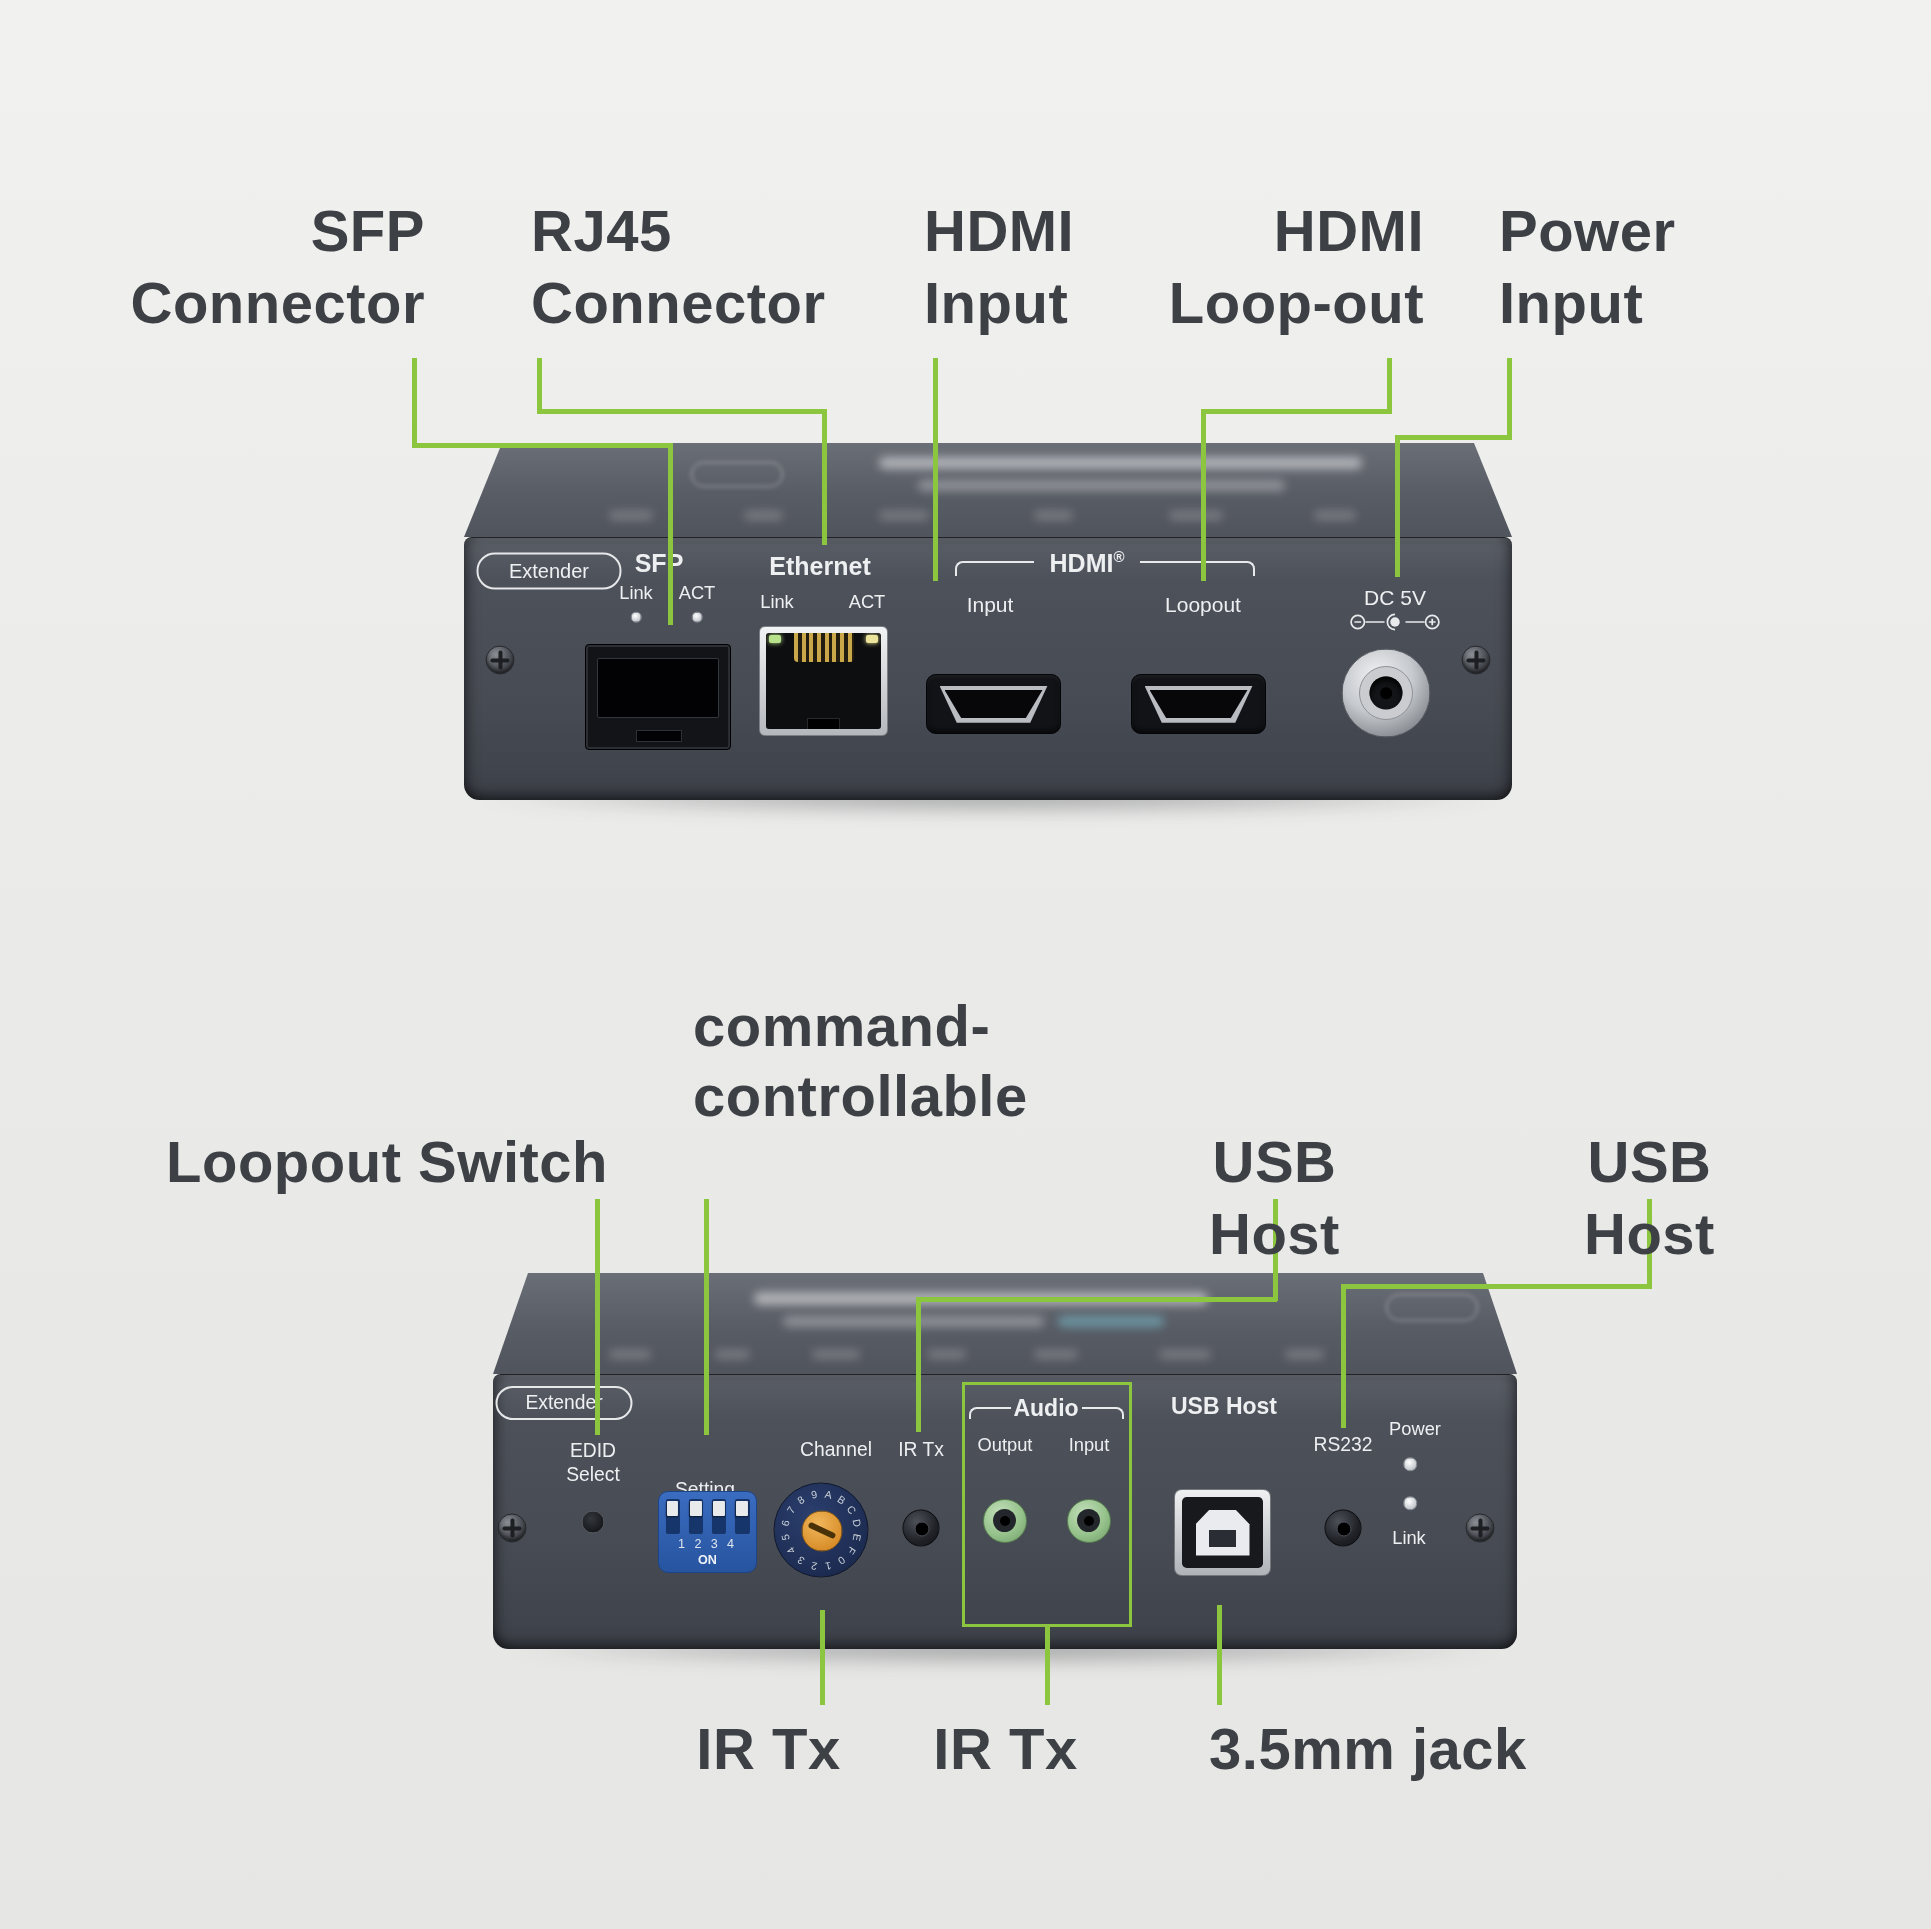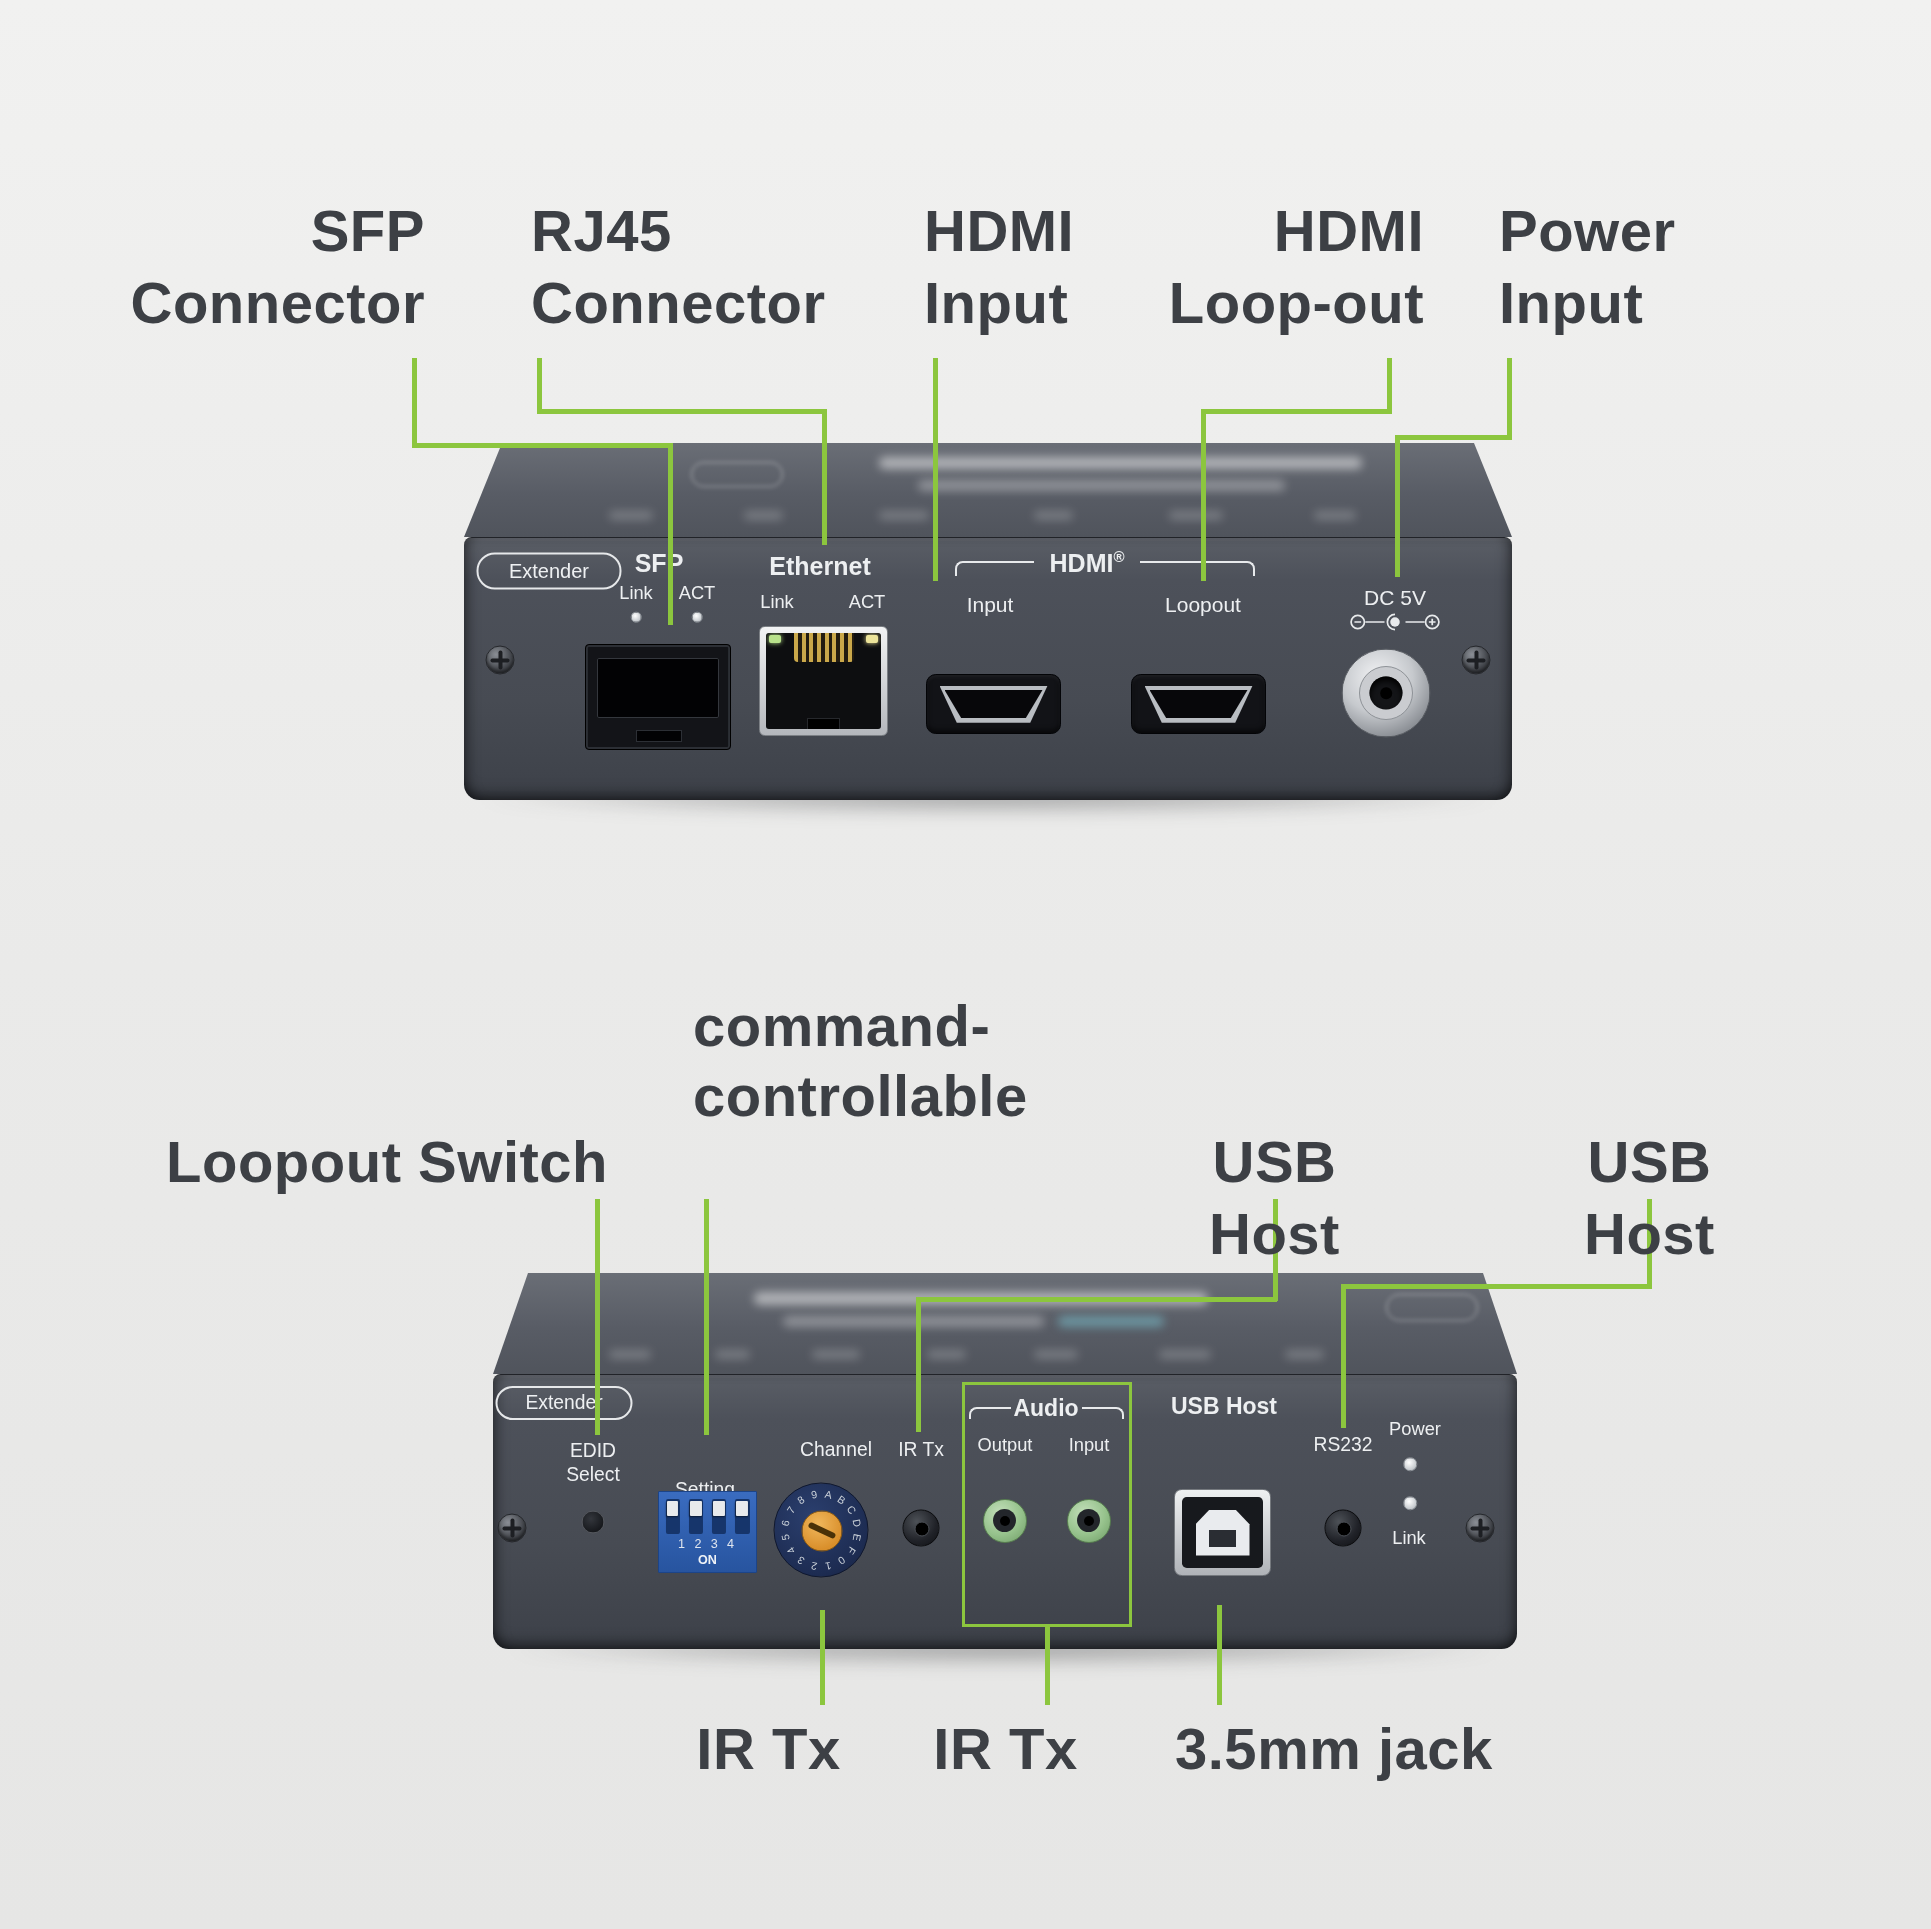--- a/index.html
+++ b/index.html
@@ -101,21 +101,21 @@
                   background:#000; border-radius:50%; }
 
   
   .usbb { background:linear-gradient(#eef0f1,#b0b3b8); border:1.9px solid #75797e; border-radius:7.7px; }
   .usbb-in { position:absolute; left:6.8px; right:6.8px; top:6.8px; bottom:6.8px; background:#17191d; border-radius:4.8px; }
   .usbb-plug { position:absolute; left:50%; top:50%; width:54px; height:46px; margin:-23px 0 0 -27px;
                background:#e9ebee; clip-path:polygon(26% 0,74% 0,100% 32%,100% 100%,0 100%,0 32%); }
   .usbb-plug::after { content:''; position:absolute; left:50%; top:44%; width:27px; height:17.4px; margin-left:-13.5px; background:#2a2d33; }
 
   
-  .dip { background:linear-gradient(#3a6cc0,#27549f); border:1.9px solid #1c4488; border-radius:1px; }
+  .dip { background:linear-gradient(#3a6cc0,#27549f); border:1.9px solid #1c4488; border-radius:10px; }
   .dip-slots { position:absolute; top:6.8px; left:50%; transform:translateX(-50%); display:flex; gap:8.7px; }
   .dip-slot { position:relative; width:14.5px; height:35px; background:#16356b; border-radius:1.9px; }
   .dip-cap { position:absolute; left:1.4px; top:1.9px; width:11.6px; height:15.4px; background:#e8eaec; border-radius:1px;
              box-shadow:0 1px 1.9px rgba(0,0,0,.5); }
   .dip-nums { position:absolute; top:45px; width:100%; text-align:center; font-size:12.6px; color:#dfe5ee; letter-spacing:2.9px; }
   .dip-on { position:absolute; top:61px; width:100%; text-align:center; font-size:12.6px; font-weight:700; color:#eef2f7; }
 
   
   .rotary { background:radial-gradient(circle at 40% 35%, #2b3f6e, #1d2c52 70%, #15203c); border:1.9px solid #10182e; }
   .rotary-center { position:absolute; left:50%; top:50%; width:41px; height:41px; margin:-20px 0 0 -20px;
@@ -162,21 +162,21 @@
 
   <div class="co" style="right:1323px;top:1126px;text-align:right;">Loopout Switch</div>
   <div class="co" style="left:693px;top:991px;line-height:70px;">
     <div>command-</div>
     <div>controllable</div>
   </div>
   <div class="co" style="left:1149px;top:1126px;width:251px;text-align:center;">USB Host</div>
   <div class="co" style="left:1524px;top:1126px;width:251px;text-align:center;">USB Host</div>
   <div class="co" style="left:672px;top:1713px;width:193px;text-align:center;">IR Tx</div>
   <div class="co" style="left:909px;top:1713px;width:193px;text-align:center;">IR Tx</div>
-  <div class="co" style="left:1175px;top:1713px;width:386px;text-align:left;">3.5mm jack</div>
+  <div class="co" style="left:1175px;top:1713px;width:386px;text-align:center;">3.5mm jack</div>
 
   <div class="gl" style="left:412px;top:358px;width:4.8px;height:90px;"></div>
   <div class="gl" style="left:412px;top:443px;width:261px;height:4.8px;"></div>
   <div class="gl" style="left:668px;top:443px;width:4.8px;height:182px;"></div>
 
   <div class="gl" style="left:537px;top:358px;width:4.8px;height:56px;"></div>
   <div class="gl" style="left:537px;top:409px;width:290px;height:4.8px;"></div>
   <div class="gl" style="left:822px;top:409px;width:4.8px;height:136px;"></div>
 
   <div class="gl" style="left:933px;top:358px;width:4.8px;height:223px;"></div>

